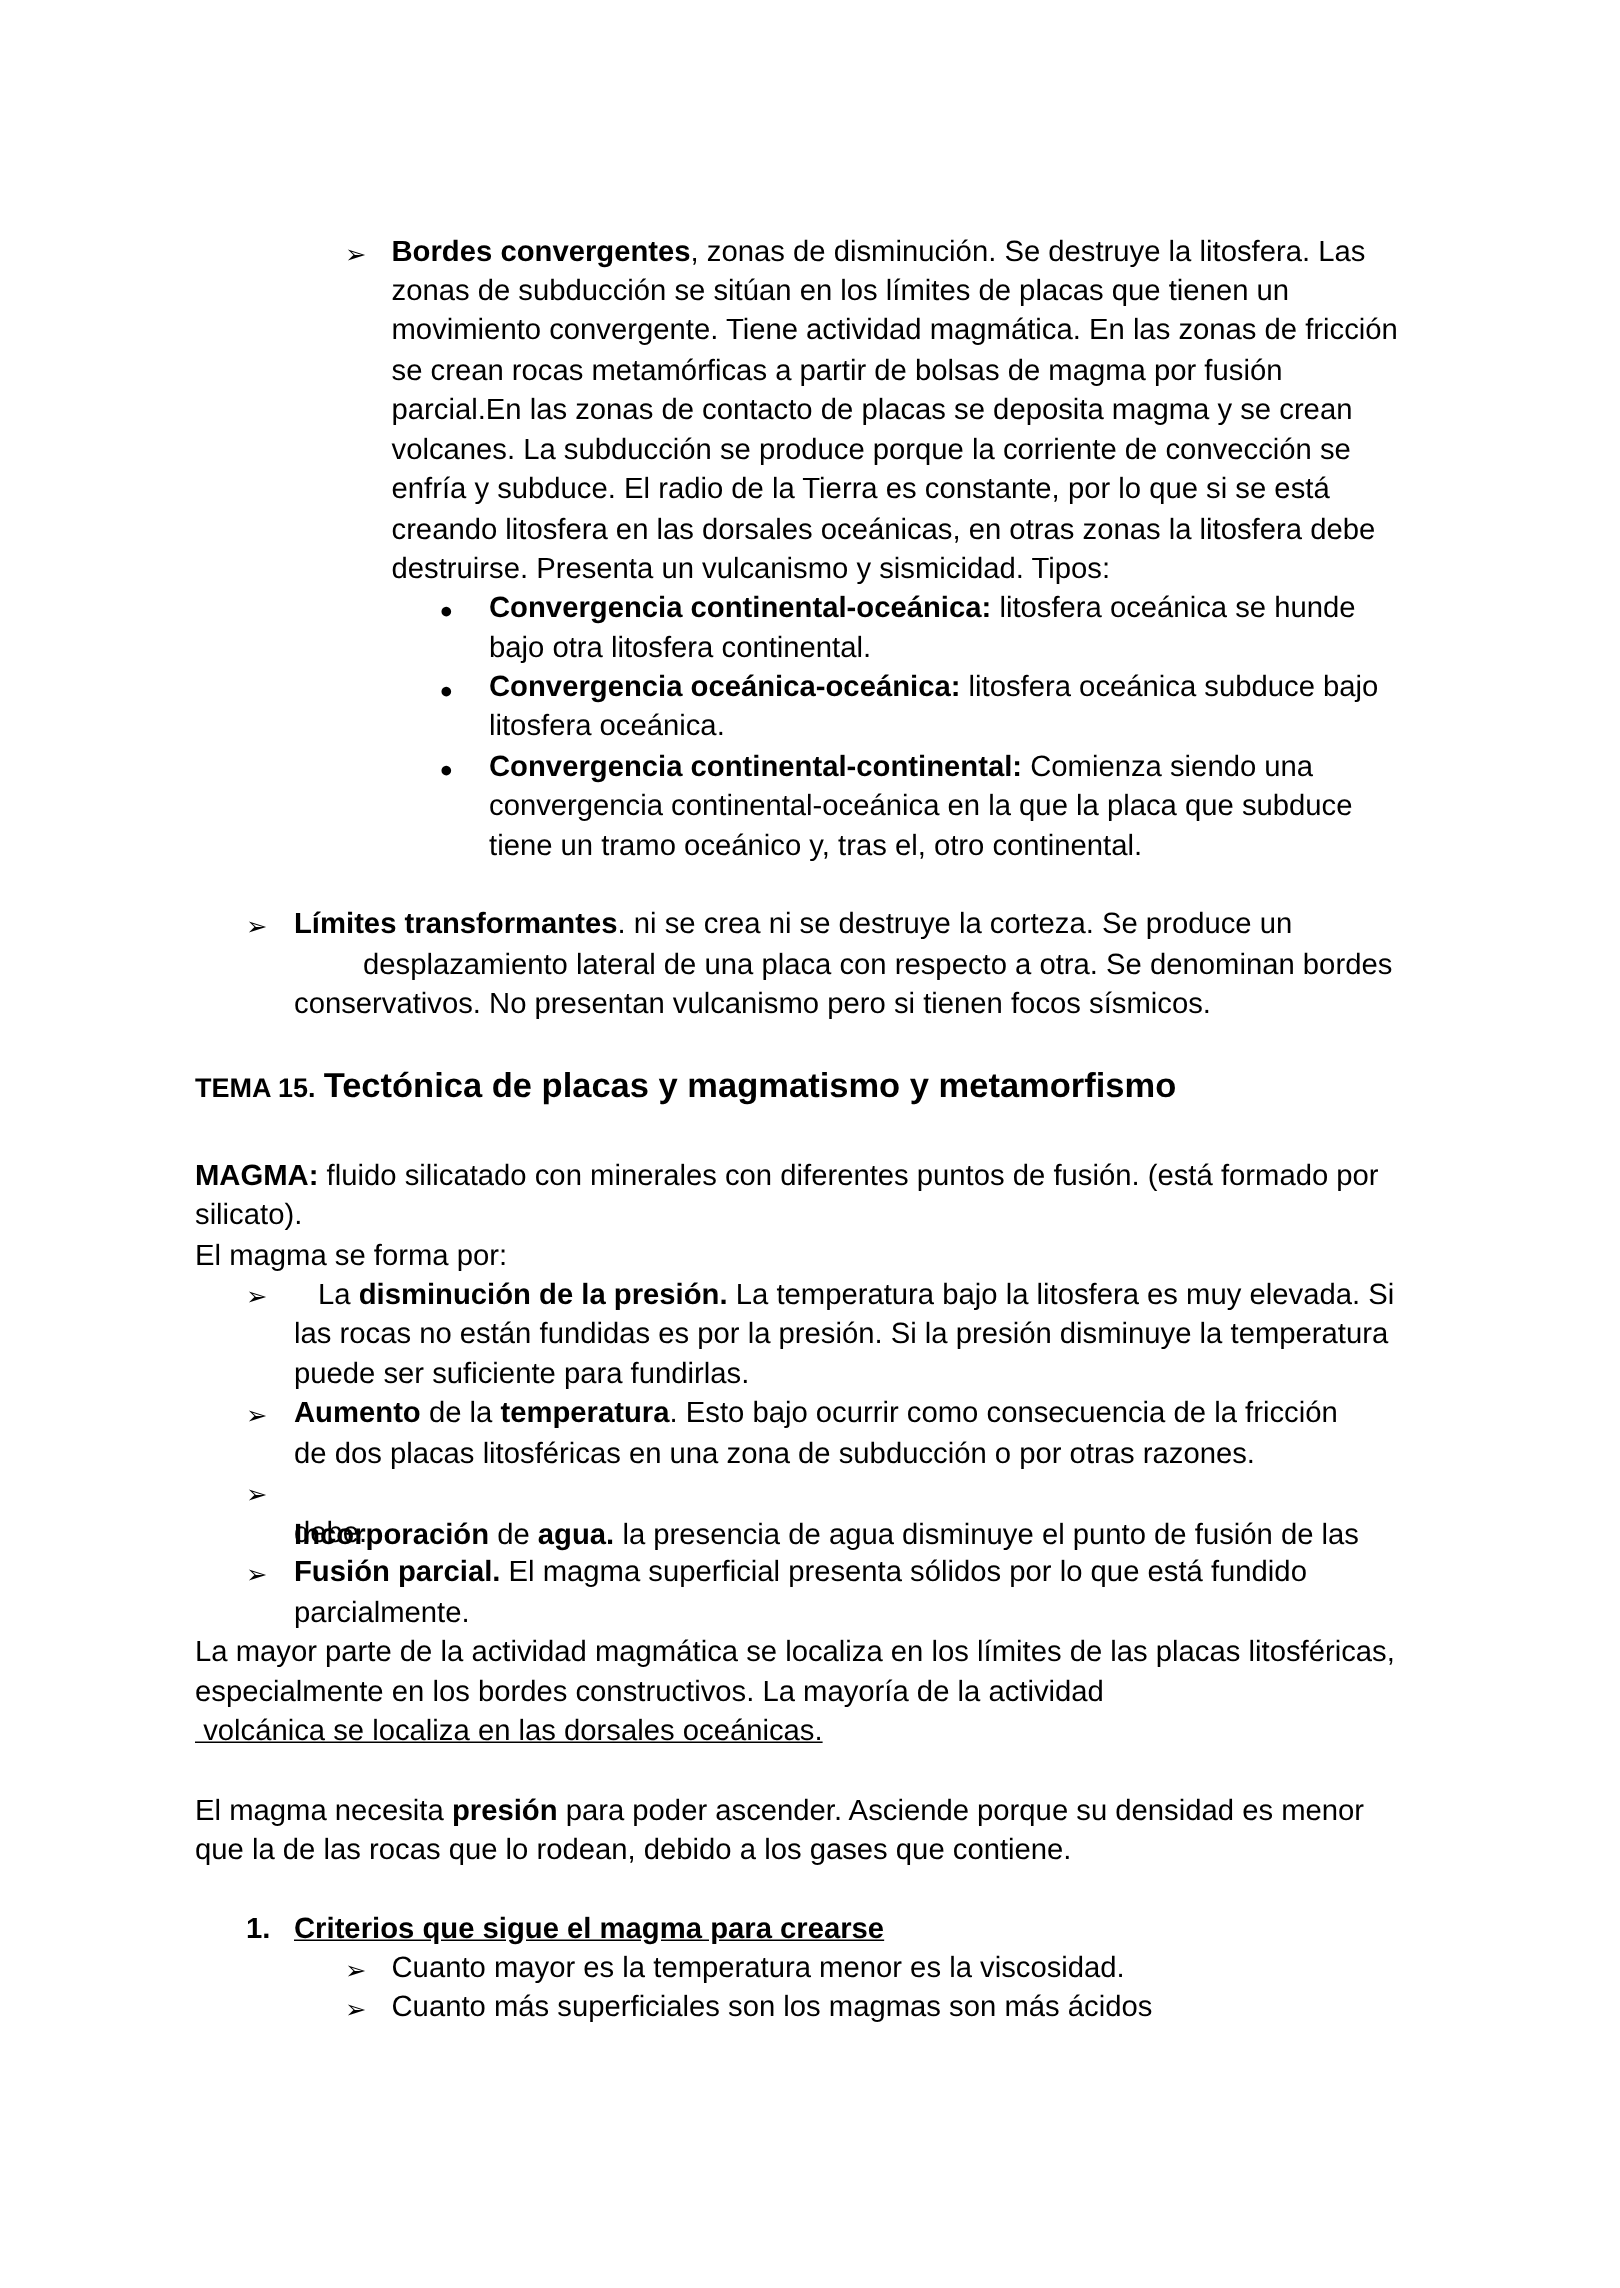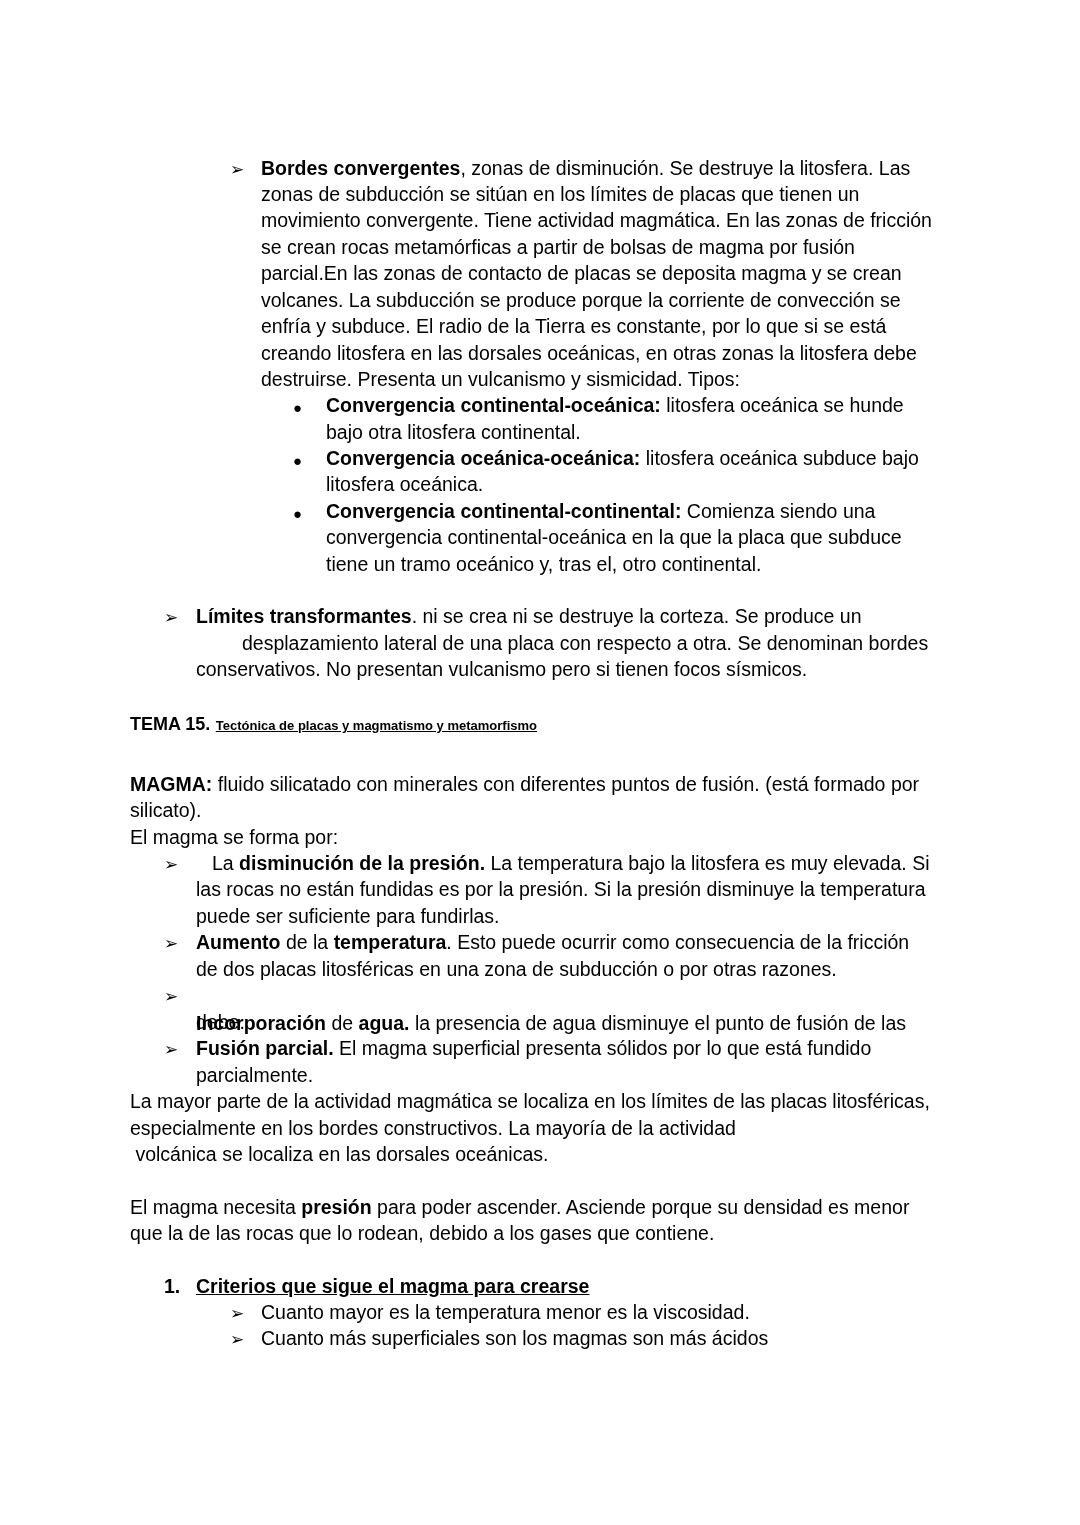--- a/index.html
+++ b/index.html
@@ -6,21 +6,21 @@
   body {
     width: 1080px; height: 1525px; position: relative; overflow: hidden;
     font-family: "Liberation Sans", sans-serif; color: #000000;
     font-size: 19.5px; line-height: 26.4px;
   }
   .line { position: absolute; white-space: nowrap; }
   b { font-weight: bold; }
   .arrow { position: absolute; font-size: 17px; }
   .dot { position: absolute; font-size: 15px; }
   .title-big { font-size: 18px; font-weight: bold; }
-  .title-sub { font-size: 13px; font-weight: bold; text-decoration: underline; }
+  .title-sub { font-size: 23px; font-weight: bold; }
   .u { text-decoration: underline; font-weight: bold; }
 </style>
 </head>
 <body>
 
 <div>
   <span class="arrow" style="left:230px; top:157px;">➢</span>
   <div class="line" style="left:261px; top:155px;"><b>Bordes convergentes</b><span>, zonas de disminución. Se destruye la litosfera. Las</span></div>
   <div class="line" style="left:261px; top:181px;">zonas de subducción se sitúan en los límites de placas que tienen un</div>
   <div class="line" style="left:261px; top:207px;">movimiento convergente. Tiene actividad magmática. En las zonas de fricción</div>
@@ -61,35 +61,35 @@
 <div class="line" style="left:130px; top:797px;">silicato).</div>
 <div class="line" style="left:130px; top:824px;">El magma se forma por:</div>
 
 <div>
   <span class="arrow" style="left:164px; top:852px;">➢</span>
   <div class="line" style="left:212px; top:850px;"><span>La </span><b>disminución de la presión.</b><span> La temperatura bajo la litosfera es muy elevada. Si</span></div>
   <div class="line" style="left:196px; top:876px;">las rocas no están fundidas es por la presión. Si la presión disminuye la temperatura</div>
   <div class="line" style="left:196px; top:903px;">puede ser suficiente para fundirlas.</div>
 
   <span class="arrow" style="left:164px; top:931px;">➢</span>
-  <div class="line" style="left:196px; top:929px;"><b>Aumento</b><span> de la </span><b>temperatura</b><span>. Esto puede ocurrir como consecuencia de la fricción</span></div>
+  <div class="line" style="left:196px; top:929px;"><b>Aumento</b><span> de la </span><b>temperatura</b><span>. Esto bajo ocurrir como consecuencia de la fricción</span></div>
   <div class="line" style="left:196px; top:956px;">de dos placas litosféricas en una zona de subducción o por otras razones.</div>
 
   <span class="arrow" style="left:164px; top:984px;">➢</span>
   <div class="line" style="left:196px; top:982px;margin-top:28px;"><b>Incorporación</b><span> de </span><b>agua.</b><span> la presencia de agua disminuye el punto de fusión de las</span></div>
   <div class="line" style="left:196px; top:1009px;">debe.</div>
 
   <span class="arrow" style="left:164px; top:1037px;">➢</span>
   <div class="line" style="left:196px; top:1035px;"><b>Fusión parcial.</b><span> El magma superficial presenta sólidos por lo que está fundido</span></div>
   <div class="line" style="left:196px; top:1062px;">parcialmente.</div>
 </div>
 
 <div class="line" style="left:130px; top:1088px;">La mayor parte de la actividad magmática se localiza en los límites de las placas litosféricas,</div>
 <div class="line" style="left:130px; top:1115px;">especialmente en los bordes constructivos. La mayoría de la actividad</div>
-<div class="line" style="left:130px; top:1141px; white-space: pre;"> volcánica se localiza en las dorsales oceánicas.</div>
+<div class="line" style="left:130px; top:1141px; white-space: pre; text-decoration: underline;"> volcánica se localiza en las dorsales oceánicas.</div>
 
 <div class="line" style="left:130px; top:1194px;"><span>El magma necesita </span><b>presión</b><span> para poder ascender. Asciende porque su densidad es menor</span></div>
 <div class="line" style="left:130px; top:1220px;">que la de las rocas que lo rodean, debido a los gases que contiene.</div>
 
 <div>
   <div class="line" style="left:164px; top:1273px; font-weight:bold;">1.</div>
   <div class="line u" style="left:196px; top:1273px;">Criterios que sigue el magma para crearse</div>
   <span class="arrow" style="left:230px; top:1301px;">➢</span>
   <div class="line" style="left:261px; top:1299px;">Cuanto mayor es la temperatura menor es la viscosidad.</div>
   <span class="arrow" style="left:230px; top:1327px;">➢</span>

